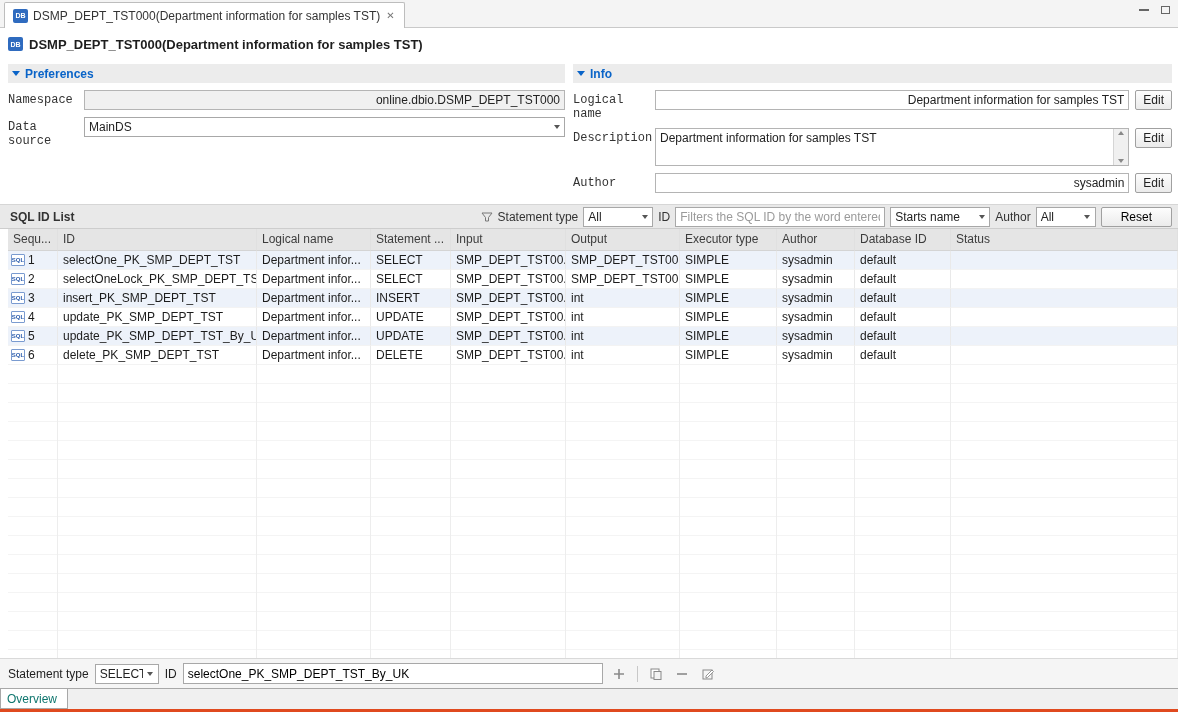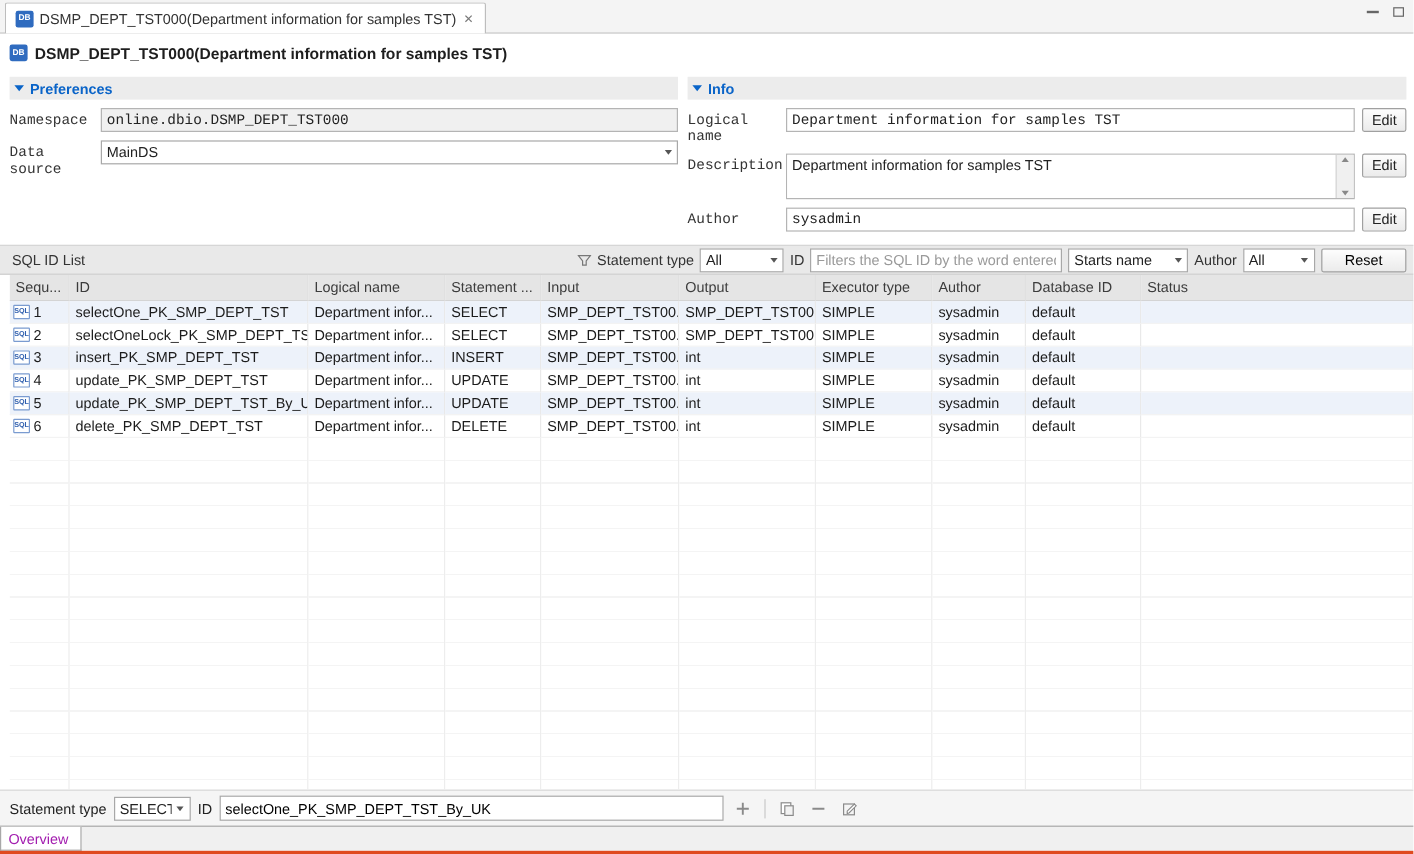--- a/index.html
+++ b/index.html
@@ -25,37 +25,37 @@
   .sections { display:flex; gap:8px; padding:4px 6px 4px 8px; flex:none; }
   .sec-left { width:557px; flex:none; }
   .sec-right { flex:1; }
   .sec-header { height:19px; background:#ececec; display:flex; align-items:center; gap:5px; padding:0 4px; margin-bottom:7px; cursor:pointer; }
   .tri-down { width:0; height:0; border-left:4px solid transparent; border-right:4px solid transparent; border-top:5px solid #0a64c8; display:inline-block; }
   .sec-title { color:#0a64c8; font-weight:bold; }
   .form-row { display:flex; align-items:flex-start; margin-bottom:7px; }
   .form-row .lbl { color:#333; padding-top:3px; flex:none;font-family:Liberation Mono, monospace; }
   .sec-left .lbl { width:76px; }
   .sec-right .lbl { width:82px; }
-  .tfield { height:20px; border:1px solid #b4b4b4; background:#fff; padding:0 4px; font-family:Liberation Mono, monospace; font-size:12px; color:#222; width:100%; }
+  .tfield { height:20px; border:1px solid #b4b4b4; background:#fff; padding:0 4px; font-family:Liberation Sans, sans-serif; font-size:12px; color:#222; width:100%;text-align:right; }
   .tfield.readonly { background:#f0f0f0; }
   .combo { height:20px; border:1px solid #a8a8a8; background:#fff; display:flex; align-items:center; cursor:pointer; }
   .combo .combo-text { flex:1; padding:0 4px; white-space:nowrap; overflow:hidden; }
   .combo .combo-arrow { width:15px; display:flex; align-items:center; justify-content:center; flex:none; }
   .caret { width:0; height:0; border-left:3.5px solid transparent; border-right:3.5px solid transparent; border-top:4px solid #555; }
   .grow { flex:1; min-width:0; }
   .edit-btn { margin-left:6px; height:20px; padding:0 7px; background:linear-gradient(#fdfdfd,#ebebeb); border:1px solid #a0a0a0; border-radius:2px; font-family:"Liberation Sans",sans-serif; font-size:12px; color:#222; cursor:pointer; flex:none;text-align:right; }
   .desc-wrap { display:flex; border:1px solid #b4b4b4; background:#fff; height:38px; flex:1; min-width:0; }
   .desc-text { flex:1; border:none; resize:none; outline:none; font-family:"Liberation Sans",sans-serif; font-size:12px; padding:2px 4px; color:#222; overflow:hidden; }
   .desc-scroll { width:15px; background:#f0f0f0; border-left:1px solid #d5d5d5; display:flex; flex-direction:column; justify-content:space-between; align-items:center; padding:2px 0; }
   .tri-up-s { width:0; height:0; border-left:3px solid transparent; border-right:3px solid transparent; border-bottom:4px solid #888; }
   .tri-dn-s { width:0; height:0; border-left:3px solid transparent; border-right:3px solid transparent; border-top:4px solid #888; }
 
   
   .sqlbar { height:25px; background:#e9e9e9; border-top:1px solid #d6d6d6; border-bottom:1px solid #cdcdcd; display:flex; align-items:center; padding:0 6px 0 10px; flex:none; }
-  .sqlbar-title { font-weight:normal; color:#333; }
+  .sqlbar-title { font-weight:bold; color:#333; }
   .filters { margin-left:auto; display:flex; align-items:center; gap:5px; }
   .filters .flbl { color:#333; white-space:nowrap; }
   .combo.w70 { width:70px; } .combo.w100 { width:100px; } .combo.w60 { width:60px; }
   .fid-input { width:210px; height:20px; border:1px solid #a8a8a8; padding:0 4px; font-family:"Liberation Sans",sans-serif; font-size:12px; }
   .fid-input::placeholder { color:#9a9a9a; }
   .reset-btn { height:20px; padding:0 19px; background:linear-gradient(#fdfdfd,#ebebeb); border:1px solid #a0a0a0; border-radius:2px; font-family:"Liberation Sans",sans-serif; font-size:12px; cursor:pointer; }
 
   
   .table { flex:1; display:flex; flex-direction:column; margin-left:8px; overflow:hidden; }
   .grid { display:grid; grid-template-columns:50px 199px 114px 80px 115px 114px 97px 78px 96px minmax(0,1fr); }
@@ -70,21 +70,21 @@
 
   
   .bottombar { height:30px; background:#f5f5f5; border-top:1px solid #d9d9d9; display:flex; align-items:center; gap:6px; padding:0 8px; flex:none; }
   .combo.w64 { width:64px; }
   .bid-input { width:420px; height:21px; border:1px solid #a8a8a8; padding:0 4px; font-family:"Liberation Sans",sans-serif; font-size:12px; background:#fff; }
   .tool-ic { width:20px; height:20px; display:flex; align-items:center; justify-content:center; cursor:pointer; border-radius:2px; }
   .vsep { width:1px; height:16px; background:#c8c8c8; margin:0 2px; }
 
   
   .footer { height:21px; background:#f0f0f0; border-top:1px solid #a8a8a8; display:flex; align-items:stretch; flex:none; }
-  .ftab { background:#fff; border:1px solid #a8a8a8; border-top:none; padding:0 10px 0 6px; display:flex; align-items:center; color:#a21caf; cursor:pointer; }
+  .ftab { background:#fff; border:1px solid #a8a8a8; border-top:none; padding:0 10px 0 6px; display:flex; align-items:center; color:#0f766e; cursor:pointer; }
   .redline { height:3px; background:#e04a1f; flex:none; }
 </style>
 </head>
 <body>
 
 <div class="page">
 
   <div class="tabbar">
     <div class="etab">
       <span class="db-badge">DB</span>

